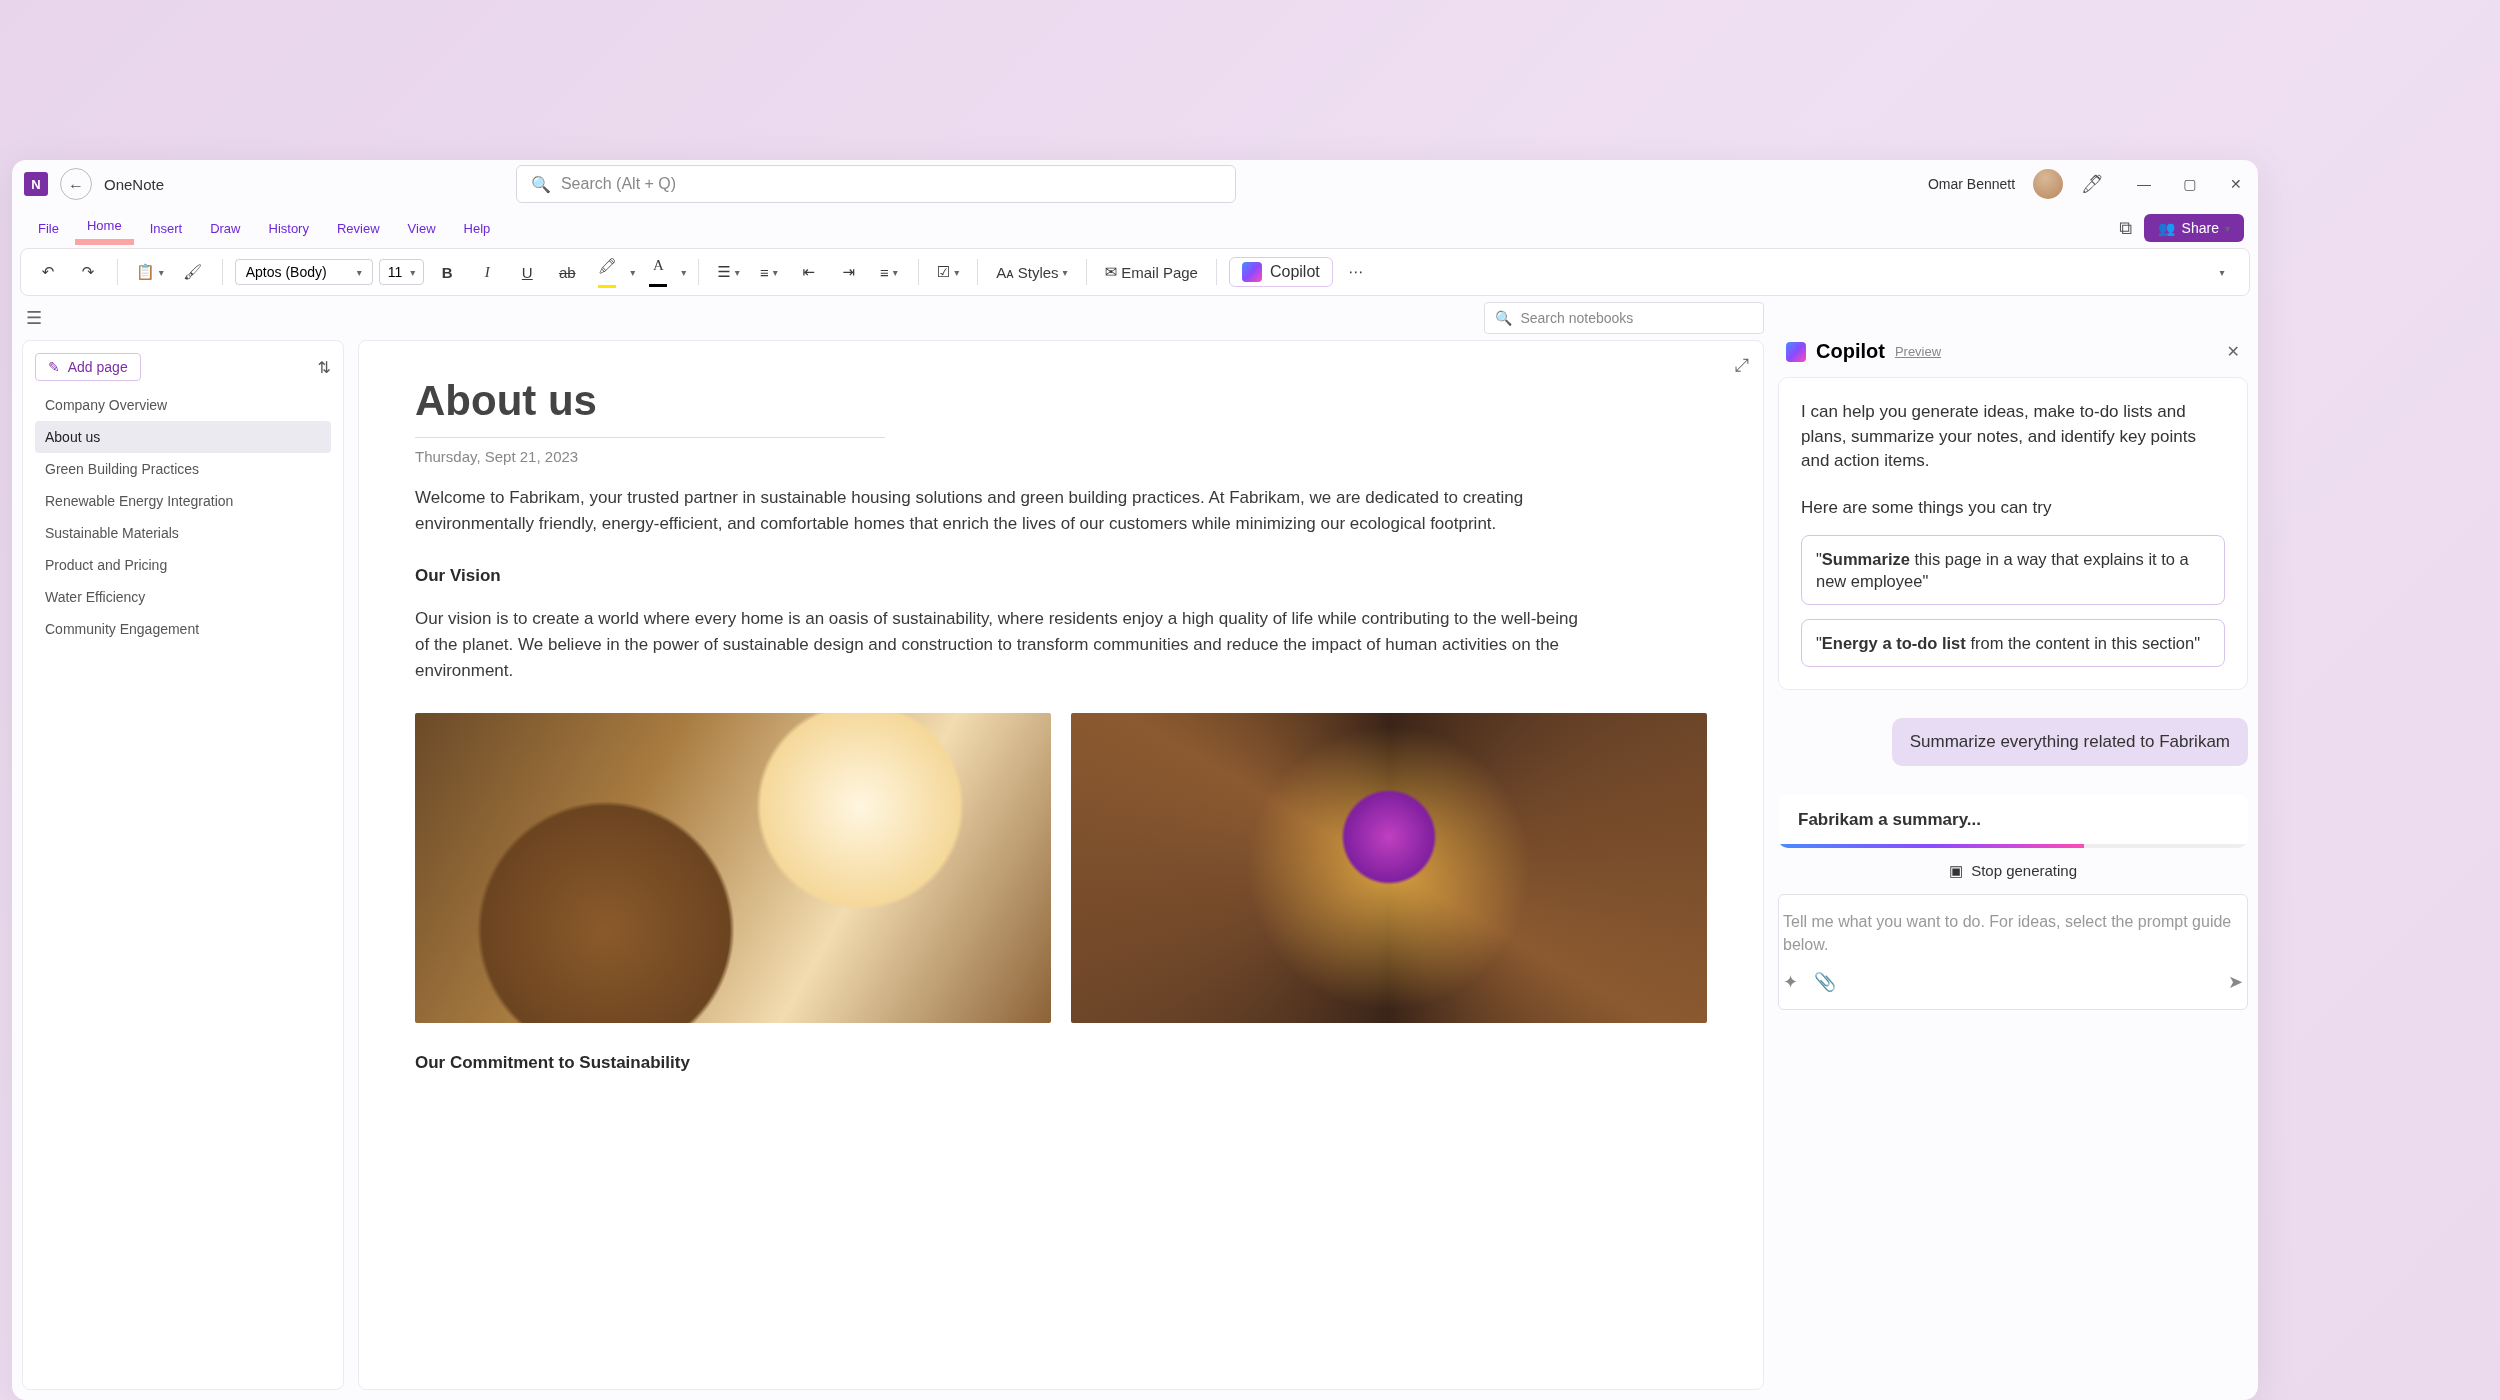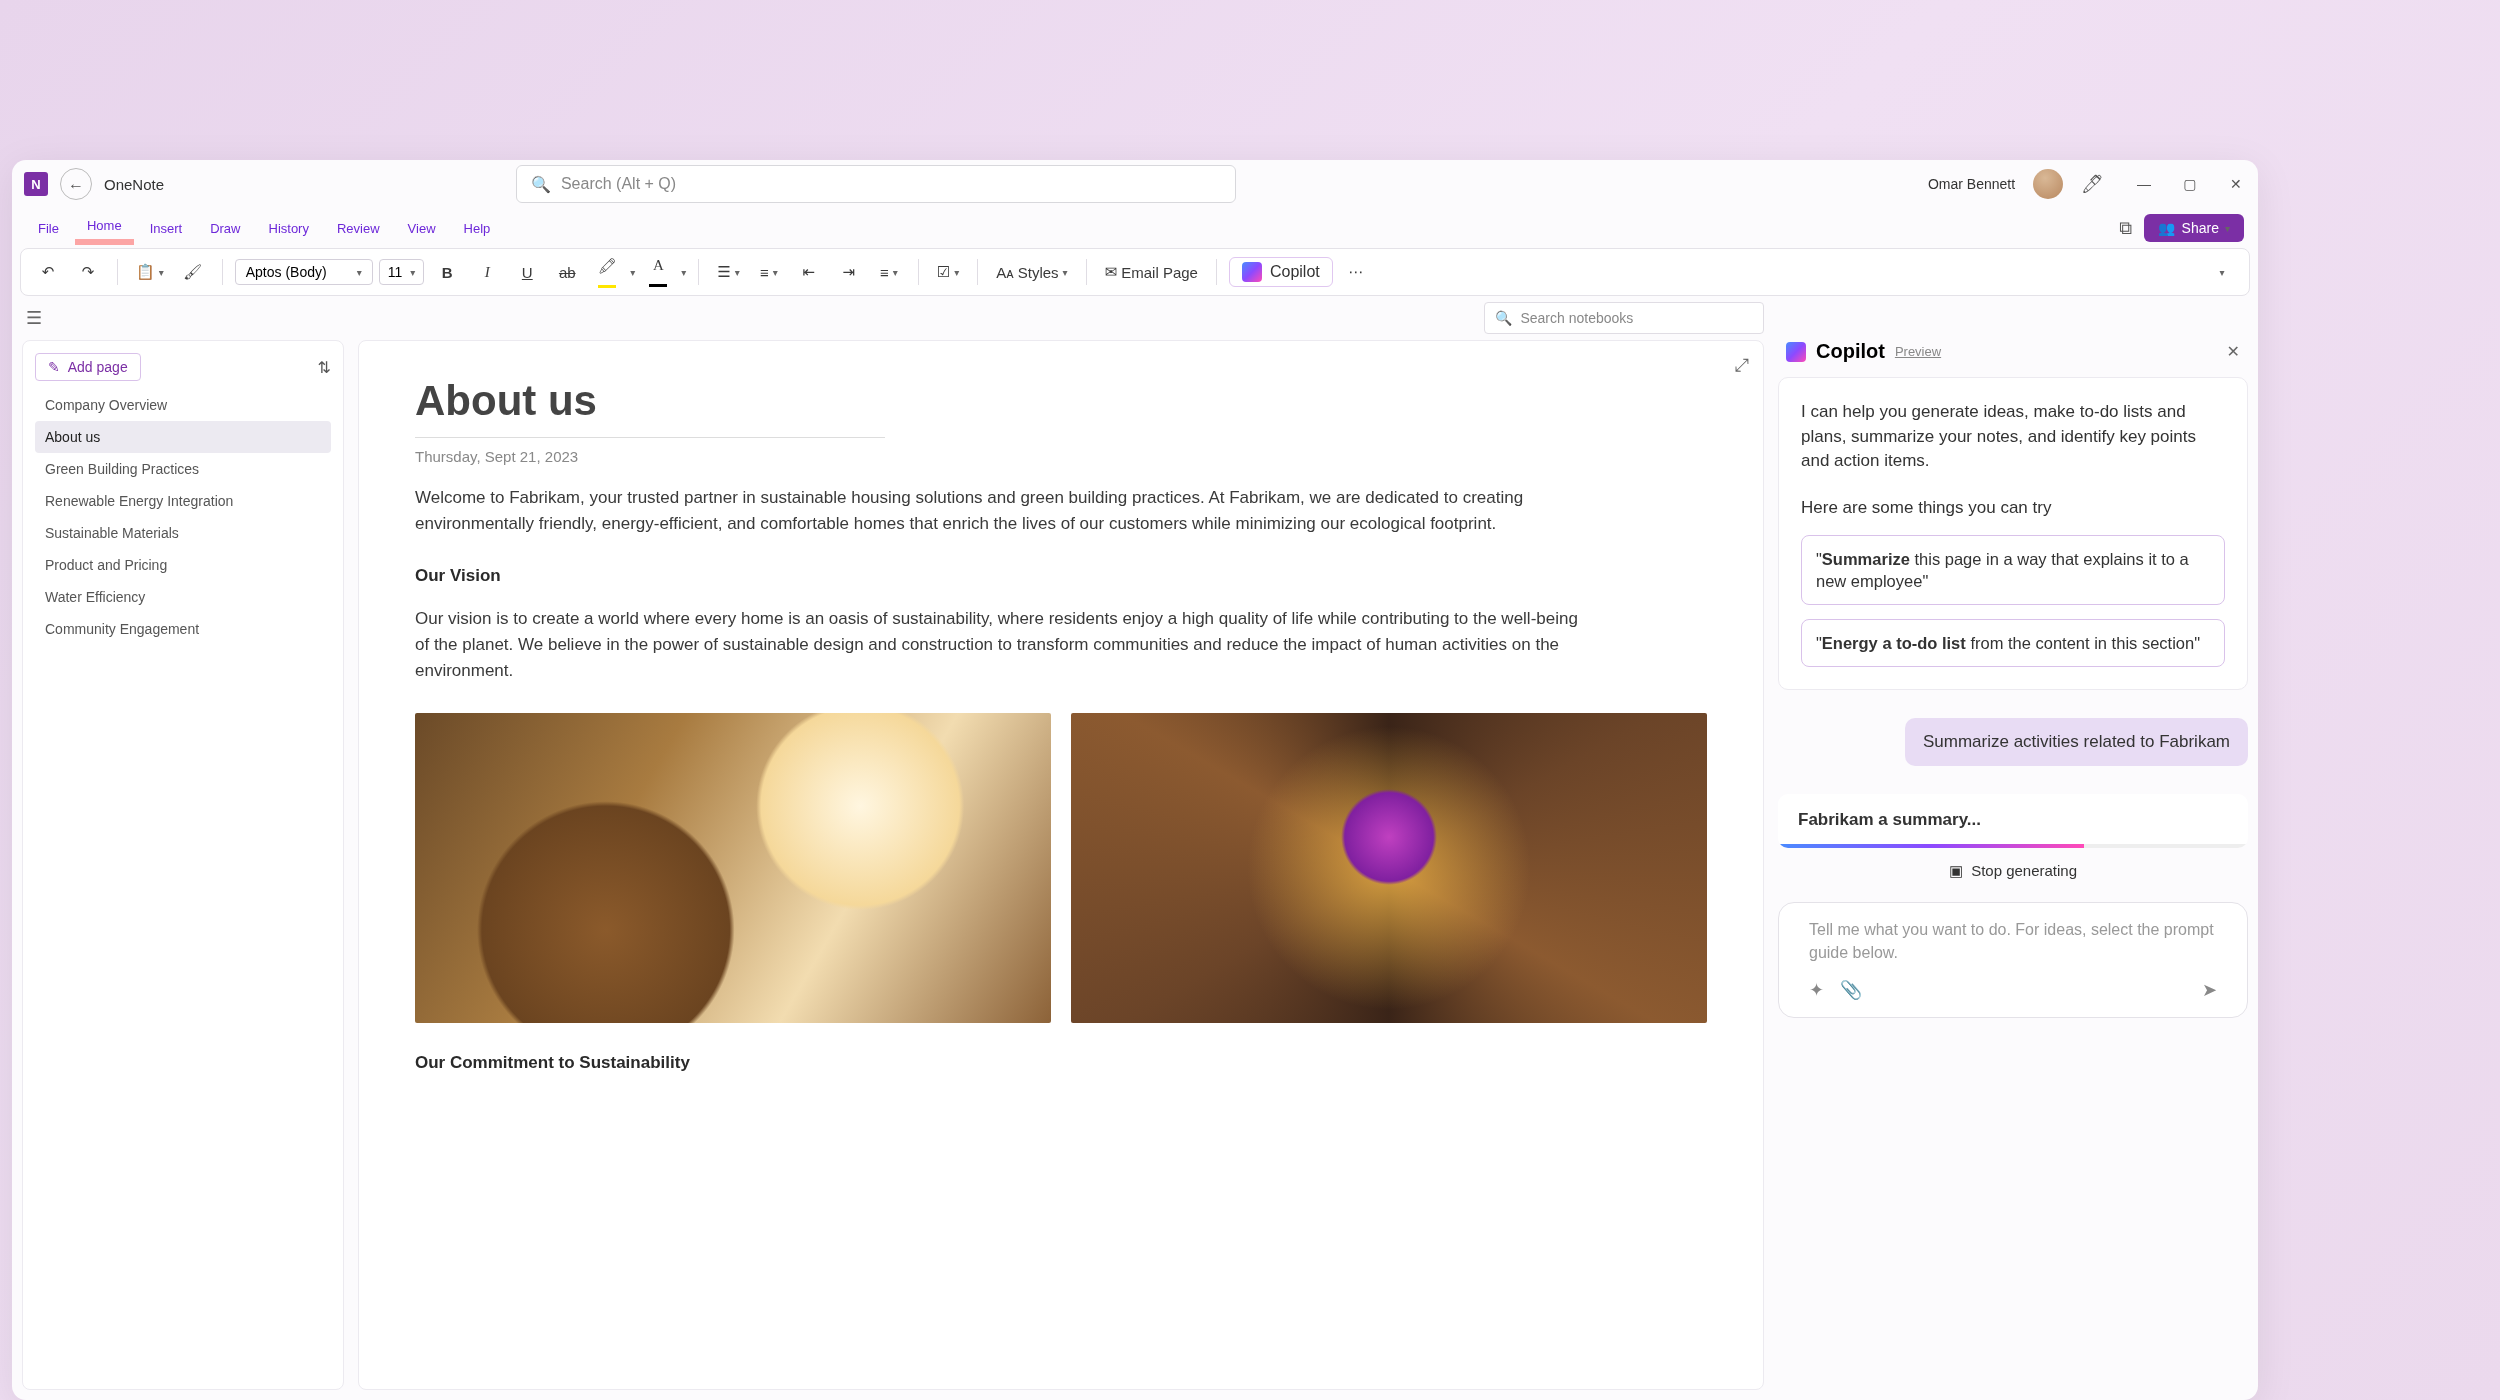--- a/index.html
+++ b/index.html
@@ -377,23 +377,23 @@
   font-size: 15px;
   color: #333;
   display: flex;
   justify-content: center;
   gap: 8px;
   cursor: pointer;
 }
 .input-box {
   background: #fff;
   border: 1px solid #e4e2e8;
-  border-radius: 16px;
-  padding: 16px 30px;
-  margin-top: 8px;
+  border-radius: 6px;
+  padding: 16px 4px;
+  margin-top: 0;
 }
 .input-placeholder {
   color: #999;
   font-size: 16px;
   line-height: 1.4;
   min-height: 48px;
 }
 .input-tools {
   display: flex;
   align-items: center;
@@ -591,21 +591,21 @@
         <div>I can help you generate ideas, make to-do lists and plans, summarize your notes, and identify key points and action items.</div>
         <div style="margin-top:22px">Here are some things you can try</div>
         <div class="suggestion">
           "<b>Summarize</b><span> this page in a way that explains it to a new employee"</span>
         </div>
         <div class="suggestion">
           "<b>Energy a to-do list</b><span> from the content in this section"</span>
         </div>
       </div>
 
-      <div class="user-msg">Summarize activities related to Fabrikam</div>
+      <div class="user-msg">Summarize everything related to Fabrikam</div>
 
       <div class="creating-card">
         <div>Fabrikam a summary...</div>
         <div class="progress-bar">
           <div class="progress-fill"></div>
         </div>
       </div>
       <div class="stop-row">
         <span>▣</span>
         <span>Stop generating</span>

